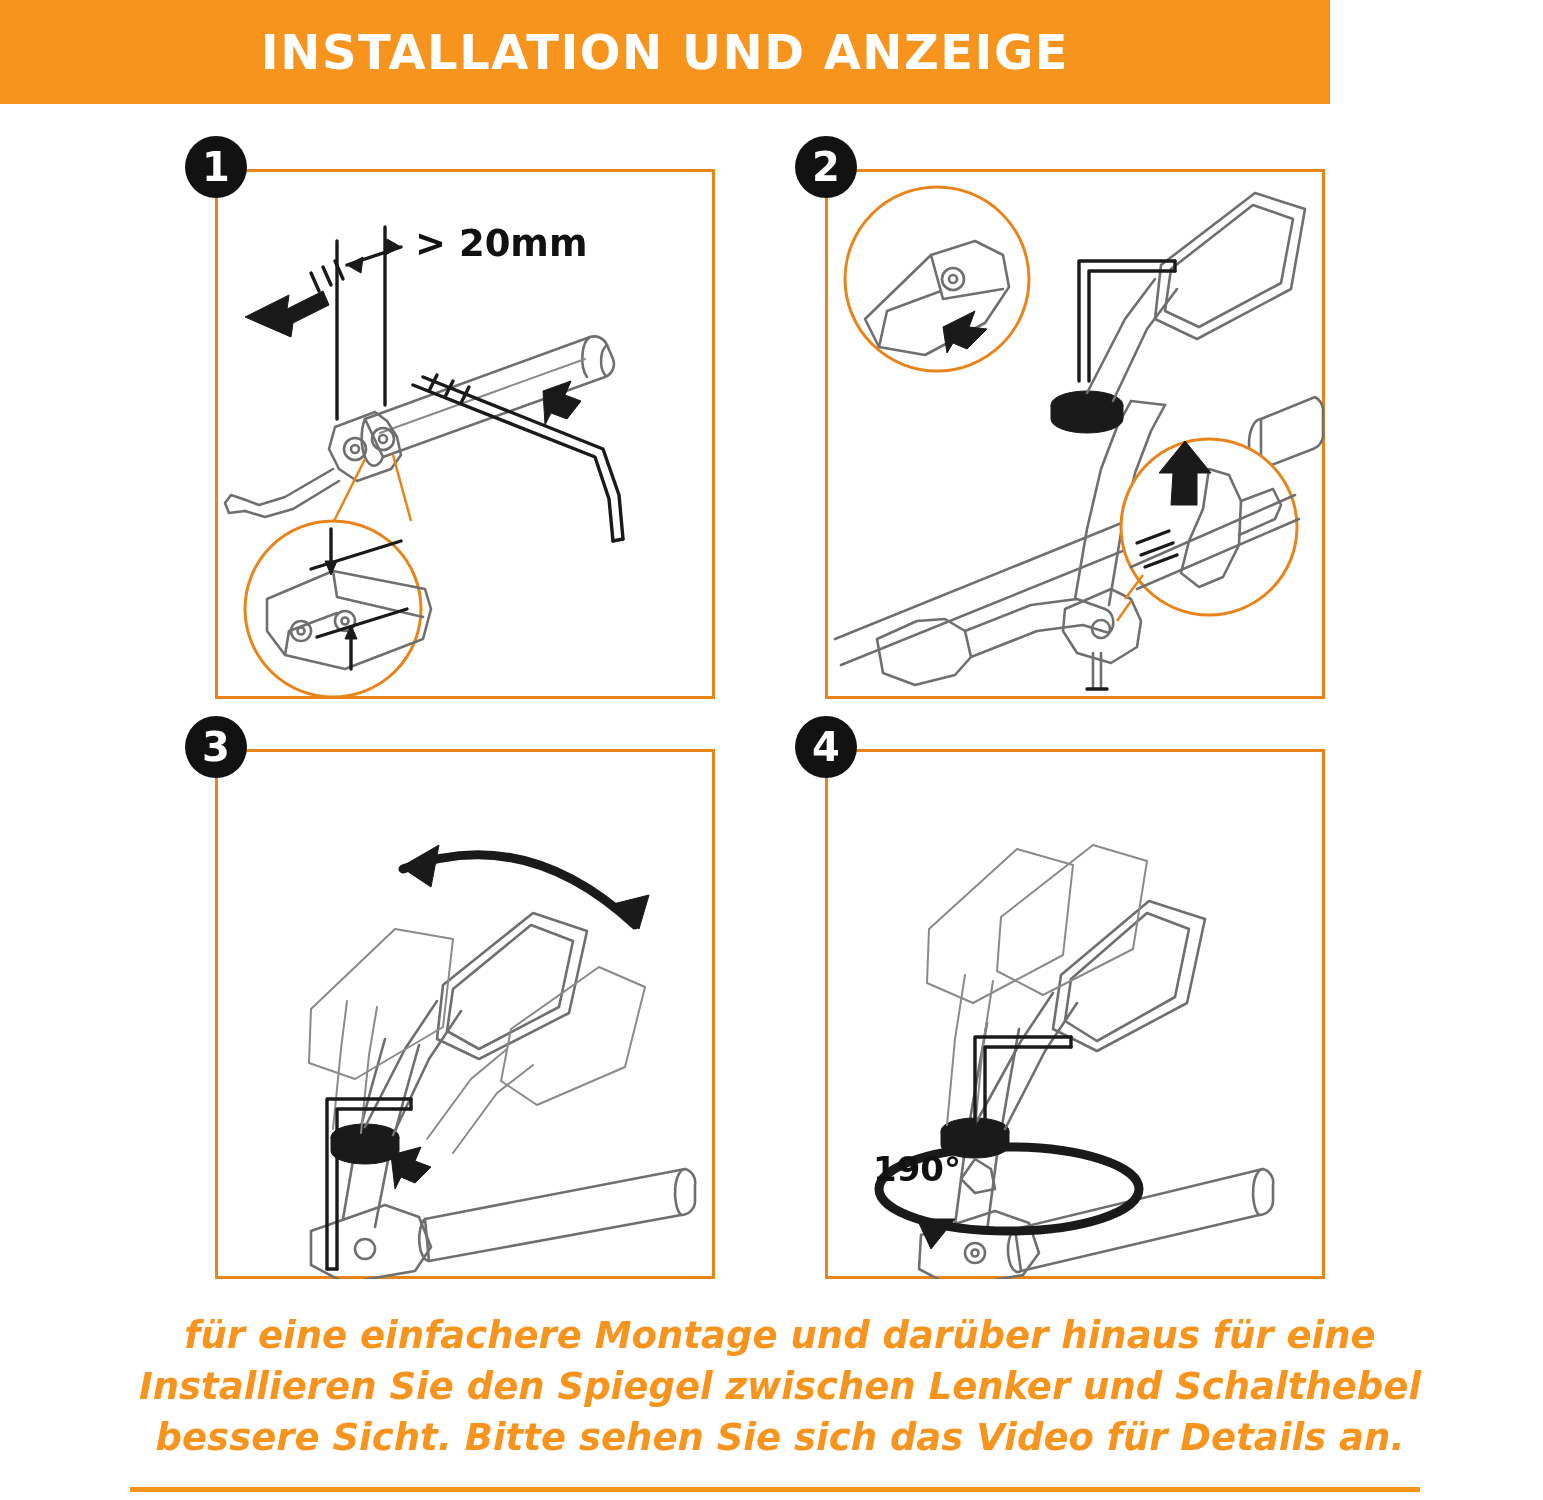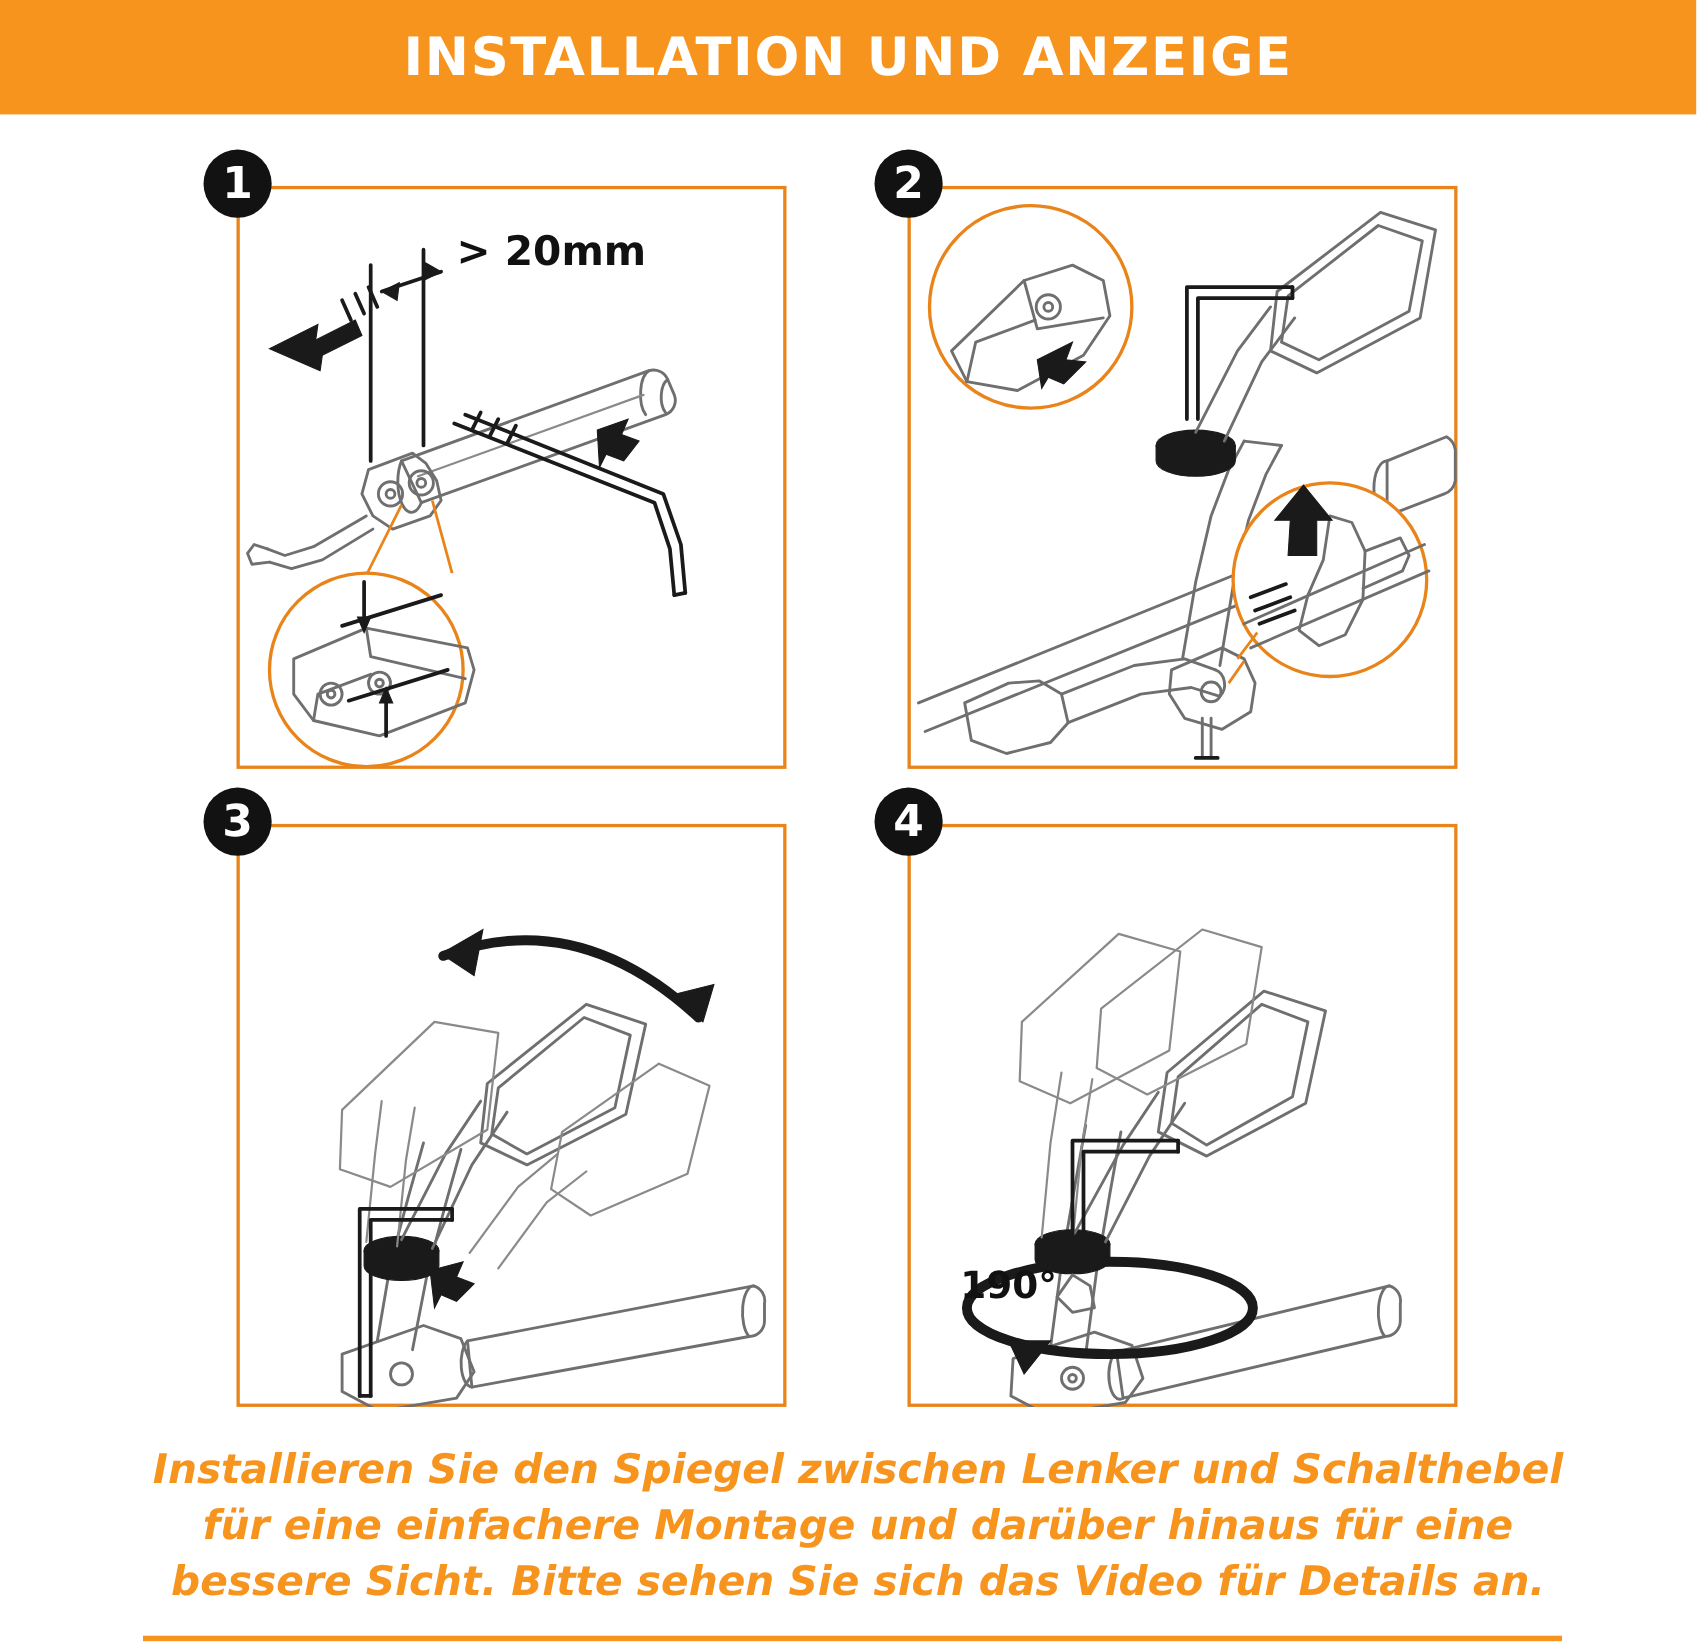--- a/index.html
+++ b/index.html
@@ -19,21 +19,21 @@
     width: 1543px;
     height: 1500px;
     background: #ffffff;
     box-sizing: border-box;
   }
   
   .header-banner {
     position: absolute;
     left: 0;
     top: 0;
-    width: 1542px;
+    width: 1330px;
     height: 104px;
     background: #F7941E;
     display: flex;
     align-items: center;
     justify-content: center;
   }
   .header-title {
     color: #ffffff;
     font-size: 48px;
     font-weight: bold;
@@ -191,21 +191,21 @@
           <circle class="ln" cx="130" cy="452" r="3.5"></circle>
           <path class="ln-dk" d="M96 400 L186 372" stroke-width="3"></path>
           <path class="ln-dk" d="M102 468 L192 440" stroke-width="3"></path>
           <path class="ln-dk" d="M116 360 L116 392" stroke-width="4"></path>
           <polygon class="fill-dk" points="110,392 122,392 116,406"></polygon>
           <path class="ln-dk" d="M136 500 L136 470" stroke-width="4"></path>
           <polygon class="fill-dk" points="130,470 142,470 136,456"></polygon>
         </g>
       </svg>
       <div class="badge" style="left:-30px; top:-33px;">1</div>
-      <div class="dim-label" style="left:200px; top:38px;text-align:center;">&gt; 20mm</div>
+      <div class="dim-label" style="left:200px; top:53px;text-align:center;">&gt; 20mm</div>
     </div>
 
     <div class="step-cell" style="left:825px; top:65px; width:500px; height:530px;">
       <div class="step-frame" style="left:0; top:0; width:500px; height:530px;"></div>
       <svg width="500" height="530" viewBox="0 0 500 530" style="position:absolute;left:0;top:0;">
 
         <path class="ln" d="M10 470 L430 300"></path>
         <path class="ln" d="M16 496 L436 326"></path>
         <path class="ln" d="M430 300 A14 28 0 0 1 436 326"></path>
 
@@ -354,19 +354,19 @@
 
         <path class="ln" d="M150 410 L166 420 L170 440 L150 444 L136 430 Z"></path>
       </svg>
       <div class="badge" style="left:-30px; top:-33px;">4</div>
       <div class="rot-label" style="left:48px; top:400px;">190°</div>
     </div>
 
   </div>
 
   <div class="caption">
+    <div>für eine einfachere Montage und darüber hinaus für eine</div>
     <div>Installieren Sie den Spiegel zwischen Lenker und Schalthebel</div>
-    <div>für eine einfachere Montage und darüber hinaus für eine</div>
     <div>bessere Sicht. Bitte sehen Sie sich das Video für Details an.</div>
   </div>
   <div class="footer-rule"></div>
 
 </div>
 
 </body></html>

